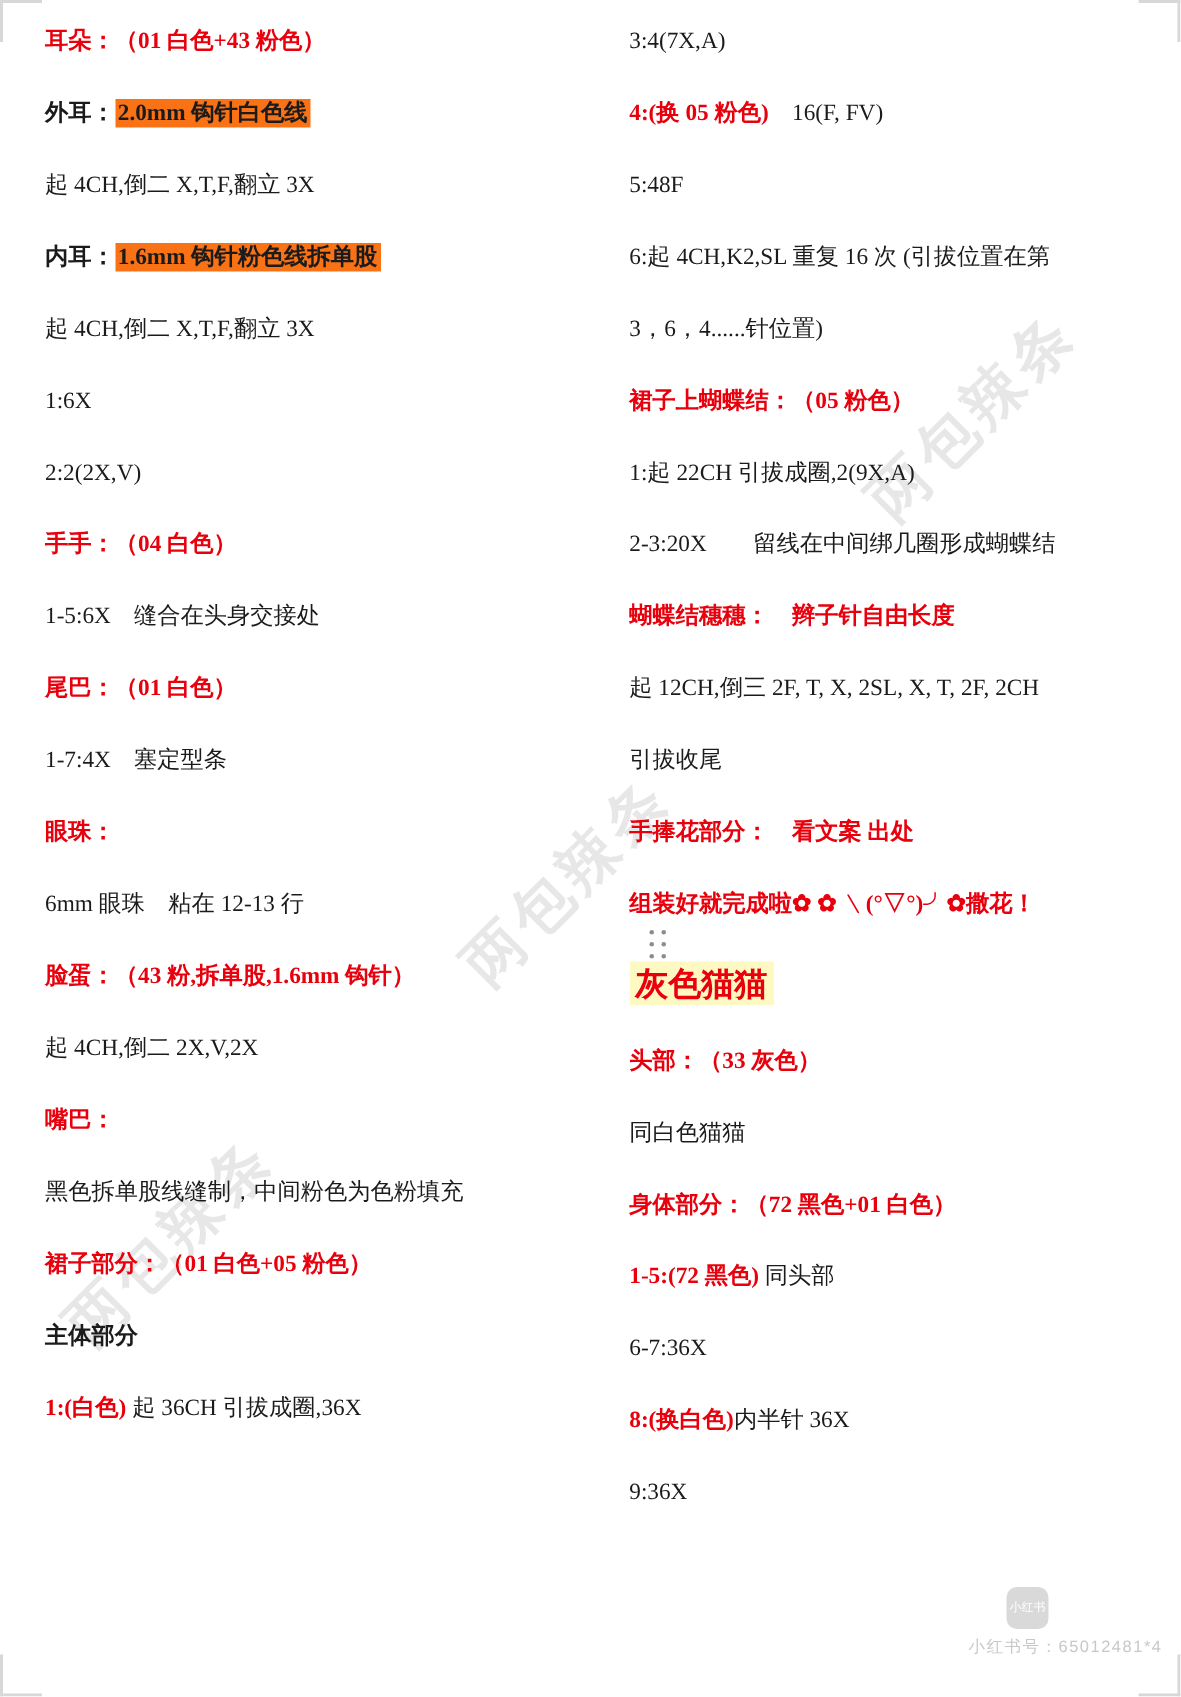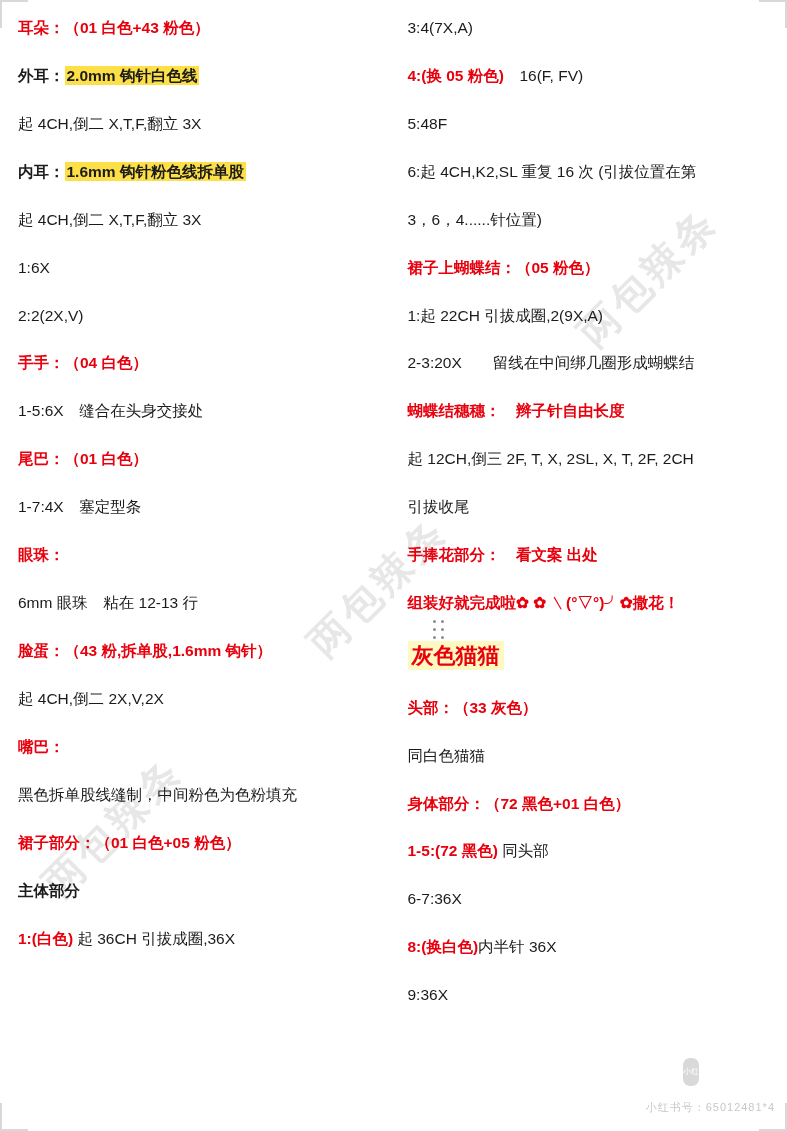--- a/index.html
+++ b/index.html
@@ -44,33 +44,34 @@
     width: 50%;
     box-sizing: border-box;
     padding-right: 10px;
   }
   .col.right { padding-left: 10px; padding-right: 0; }
 
   .line {
     font-size: 15.5px;
     line-height: 1.35;
     color: #1b1b1b;
-    margin: 0 0 27px 4px;
+    margin: 0 0 27px 16px;
     white-space: normal;
     word-break: break-word;
+    font-family: Liberation Serif, serif;
   }
   .line.red {
     color: #e8000d;
     font-weight: bold;
   }
   .line.bold {
     font-weight: bold;
   }
   .line.hl span.hlbox {
-    background: #fde047;
+    background: #f97316;
     padding: 1px 2px;
   }
   .line.big {
     font-size: 22px;
     font-weight: bold;
     color: #e8000d;
   }
   .line.big span.hlbox {
     background: #fef9c3;
     padding: 2px 4px;
@@ -113,34 +114,34 @@
     width: 3px;
     height: 3px;
     background: #8d8d8d;
     border-radius: 50%;
   }
 
   .footer-logo {
     position: absolute;
     right: 88px;
     bottom: 45px;
-    width: 16px;
+    width: 28px;
     height: 28px;
     border-radius: 7px;
     background: #d9d9d9;
     color: #fff;
     font-size: 8px;
     line-height: 28px;
     text-align: center;
     font-family: "Liberation Sans", sans-serif;
   }
   .footer-id {
     position: absolute;
     right: 12px;
-    bottom: 16px;
+    bottom: 26px;
     font-size: 11px;
     color: #c8c8c8;
     letter-spacing: 1px;
     margin-top: 28px;
   }
 </style>
 </head>
 <body>
 
 <div id="page">

